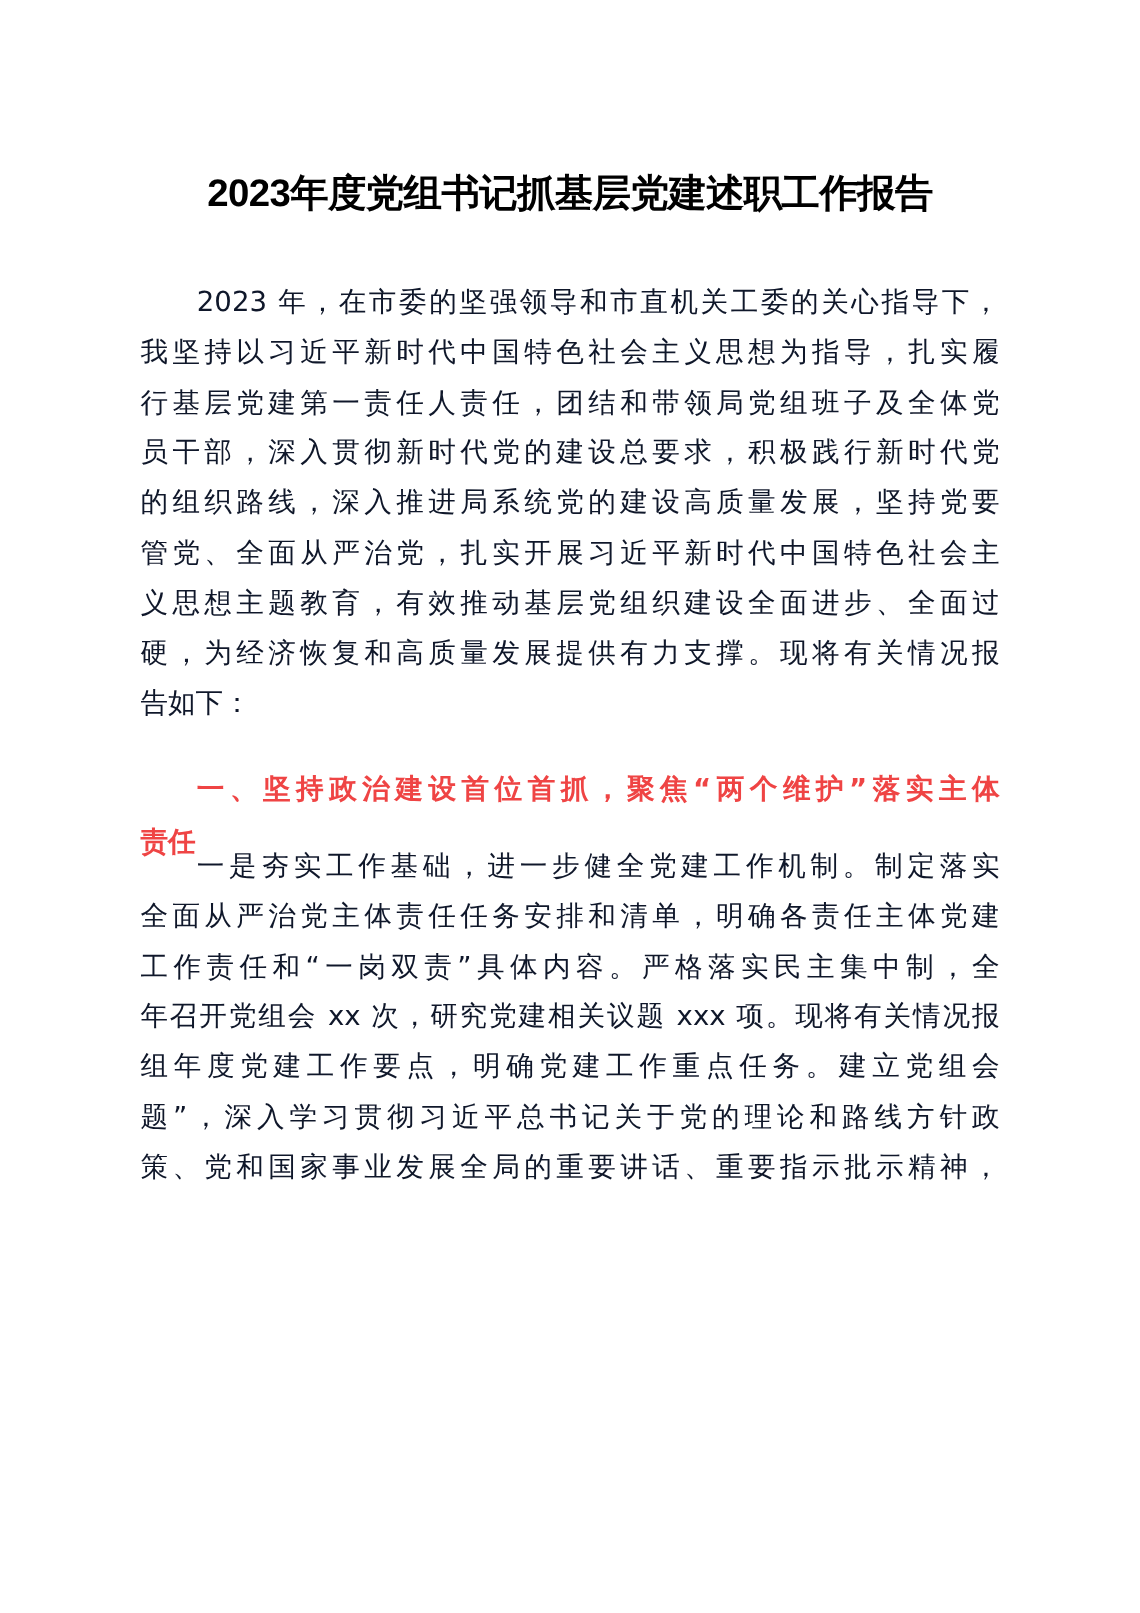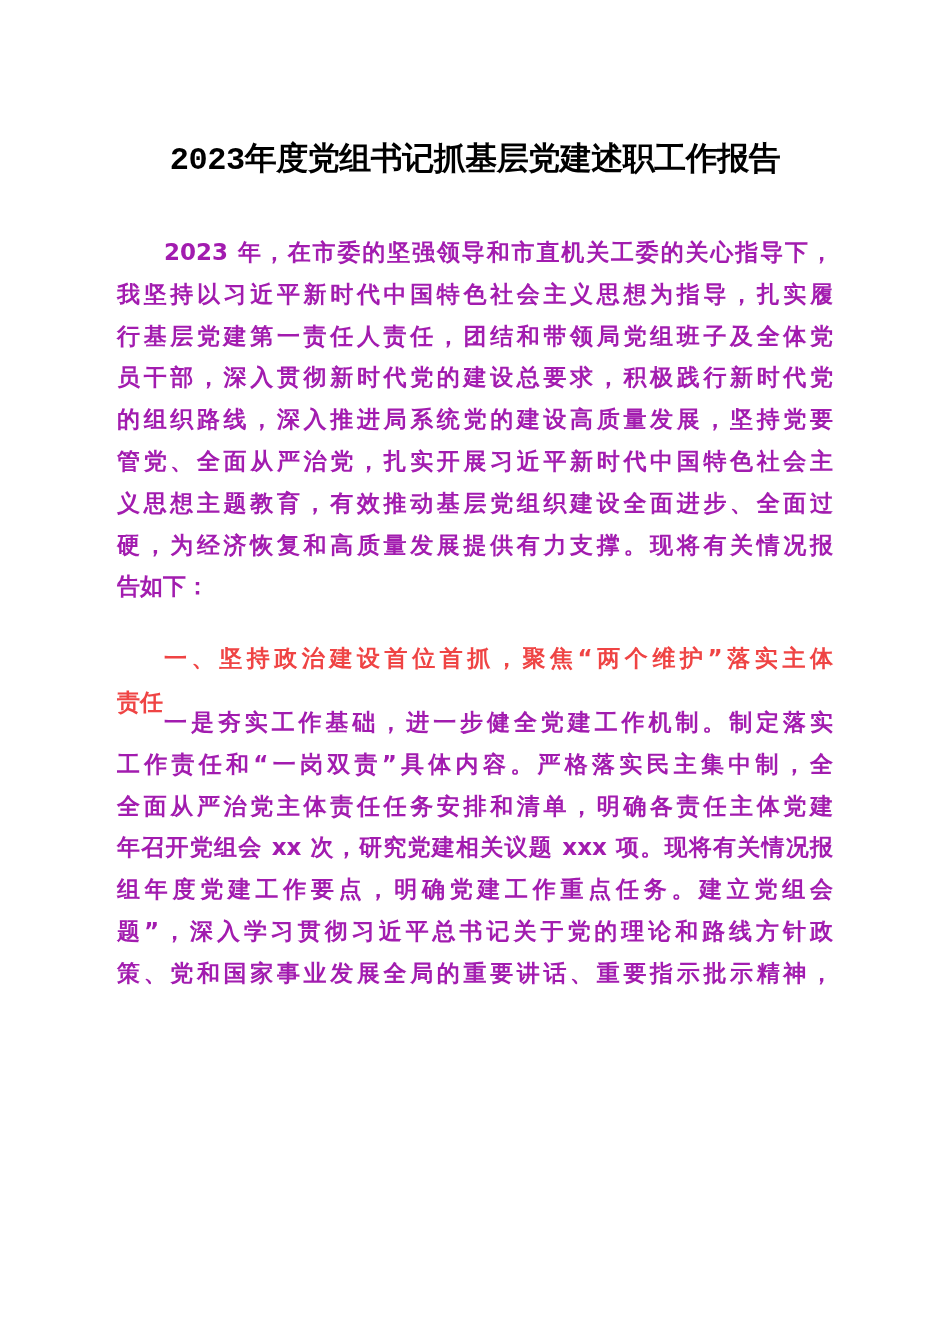--- a/index.html
+++ b/index.html
@@ -21,43 +21,43 @@
       width: 950px;
       height: 1344px;
       background: #ffffff;
     }
     .title {
       position: absolute;
       left: 0;
       top: 136px;
       width: 950px;
       text-align: center;
-      font-family: Liberation Mono, monospace;
+      font-family: Liberation Sans, sans-serif;
       font-weight: bold;
       font-size: 32px;
       line-height: 50px;
       letter-spacing: -0.5px;
       color: #000;
     }
     .body-block {
       position: absolute;
       left: 117px;
       width: 716px;
     }
     .line {
       display: block;
       height: 41.8px;
       line-height: 41.8px;
       font-family: "DejaVu Sans", "Liberation Sans", sans-serif;
-      font-weight: bold;
+      font-weight: normal;
       font-size: 23px;
       white-space: nowrap;
       text-align: justify;
       text-align-last: justify;
-      color: #a21caf;
+      color: #0f172a;
     }
     .line.indent {
       padding-left: 47px;
     }
     .line.last {
       text-align-last: left;
     }
     .heading .line {
       font-weight: bold;
       color: #ef4444;
@@ -87,21 +87,21 @@
     <span class="line last">告如下：</span>
   </div>
 
   <div class="body-block heading" id="section1">
     <span class="line indent">一、坚持政治建设首位首抓，聚焦“两个维护”落实主体</span>
     <span class="line last">责任</span>
   </div>
 
   <div class="body-block" id="para1">
     <span class="line indent">一是夯实工作基础，进一步健全党建工作机制。制定落实</span>
+    <span class="line">全面从严治党主体责任任务安排和清单，明确各责任主体党建</span>
     <span class="line">工作责任和“一岗双责”具体内容。严格落实民主集中制，全</span>
-    <span class="line">全面从严治党主体责任任务安排和清单，明确各责任主体党建</span>
     <span class="line">年召开党组会 xx 次，研究党建相关议题 xxx 项。现将有关情况报</span>
     <span class="line">组年度党建工作要点，明确党建工作重点任务。建立党组会</span>
     <span class="line">题”，深入学习贯彻习近平总书记关于党的理论和路线方针政</span>
     <span class="line">策、党和国家事业发展全局的重要讲话、重要指示批示精神，</span>
   </div>
 
 </div>
 
 </body></html>

